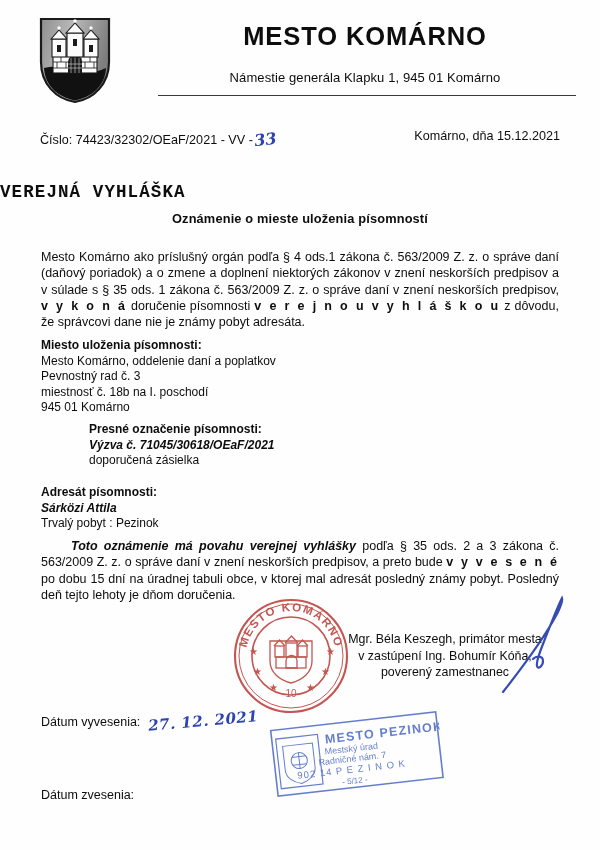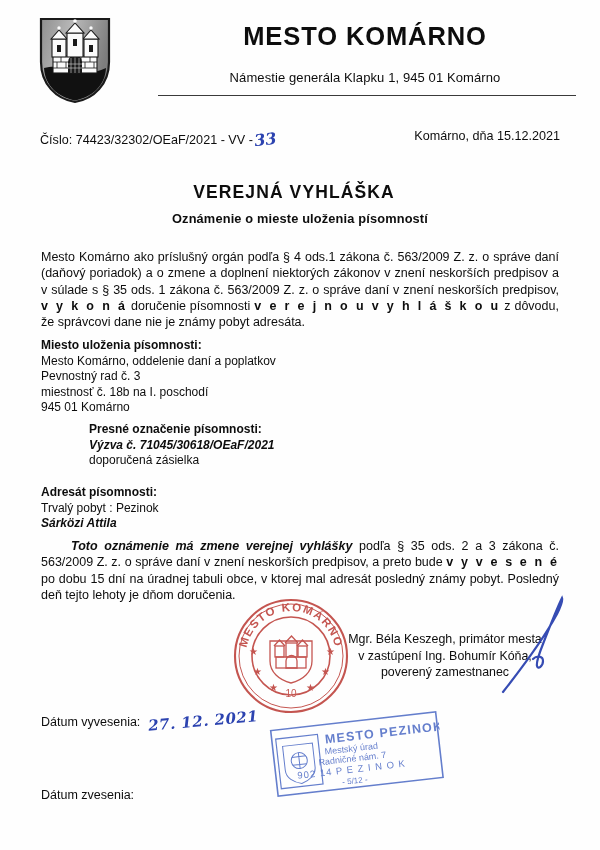--- a/index.html
+++ b/index.html
@@ -75,24 +75,24 @@
     display: inline-block;
     transform: rotate(-7deg) translateY(1px);
     margin-left: 1px;
   }
 
   
   .doc-title {
     position: absolute;
     left: 0; top: 182px;
     width: 588px;
-    text-align: center;
     font-size: 17.5px;
     font-weight: bold;
     letter-spacing: 1.1px;
+    font-family: Liberation Mono, monospace;
   }
   .doc-subtitle {
     position: absolute;
     left: 0; top: 211px;
     width: 600px;
     text-align: center;
     font-size: 12.8px;
     font-weight: bold;
     letter-spacing: 0.15px;
   }
@@ -289,27 +289,27 @@
     <span class="label">Presné označenie písomnosti:</span>
     <span class="value">
       <span class="vline bold">Výzva č. 71045/30618/OEaF/2021</span>
       <span class="vline">doporučená zásielka</span>
     </span>
   </div>
 
   <div class="field" id="field-addressee">
     <span class="label">Adresát písomnosti:</span>
     <span class="value">
+      <span class="vline bold">Sárközi Attila</span>
       <span class="vline">Trvalý pobyt :   Pezinok</span>
-      <span class="vline bold">Sárközi Attila</span>
     </span>
   </div>
 
   <div class="para" id="closing-paragraph">
-    <span class="indent"></span><span class="bold">Toto oznámenie má zmene verejnej vyhlášky</span>
+    <span class="indent"></span><span class="bold">Toto oznámenie má povahu verejnej vyhlášky</span>
     <span>podľa § 35 ods. 2 a 3 zákona č. 563/2009 Z. z. o správe daní v znení neskorších predpisov, a preto bude</span>
     <span class="sp">v y v e s e n é</span>
     <span>po dobu 15 dní na úradnej tabuli obce, v ktorej mal adresát posledný známy pobyt. Posledný deň tejto lehoty je dňom doručenia.</span>
   </div>
 
   <div class="stamp-red">
     <svg viewBox="0 0 118 118" width="118" height="118" aria-hidden="true">
       <defs>
         <path id="arcTop" d="M 14,59 A 45,45 0 0 1 104,59"></path>
       </defs>

